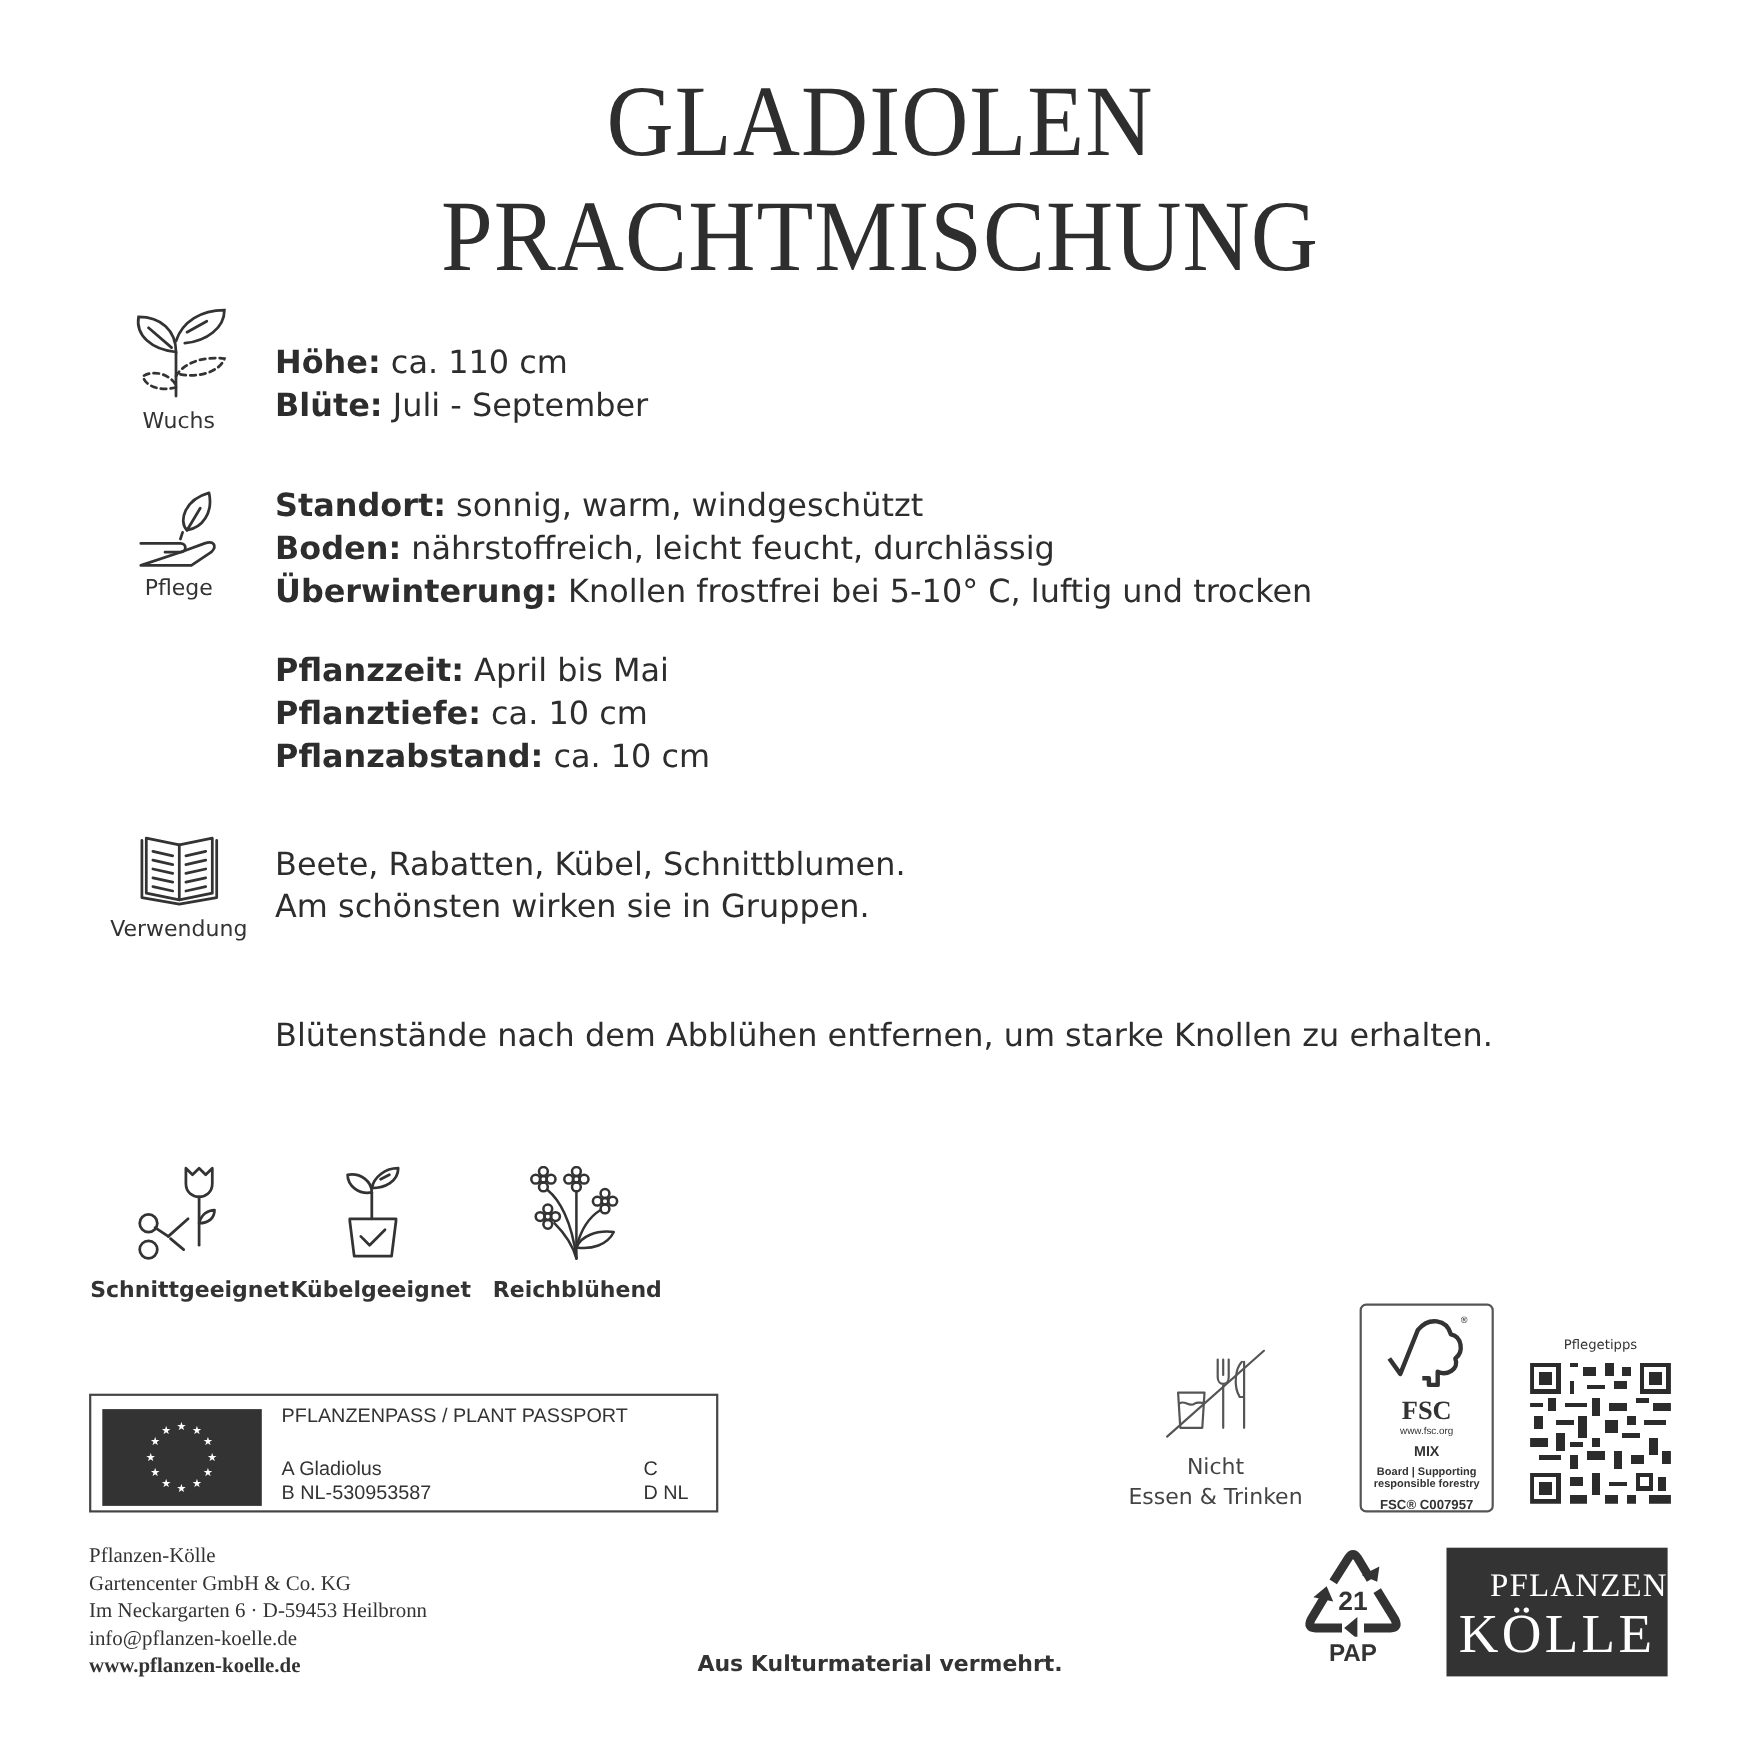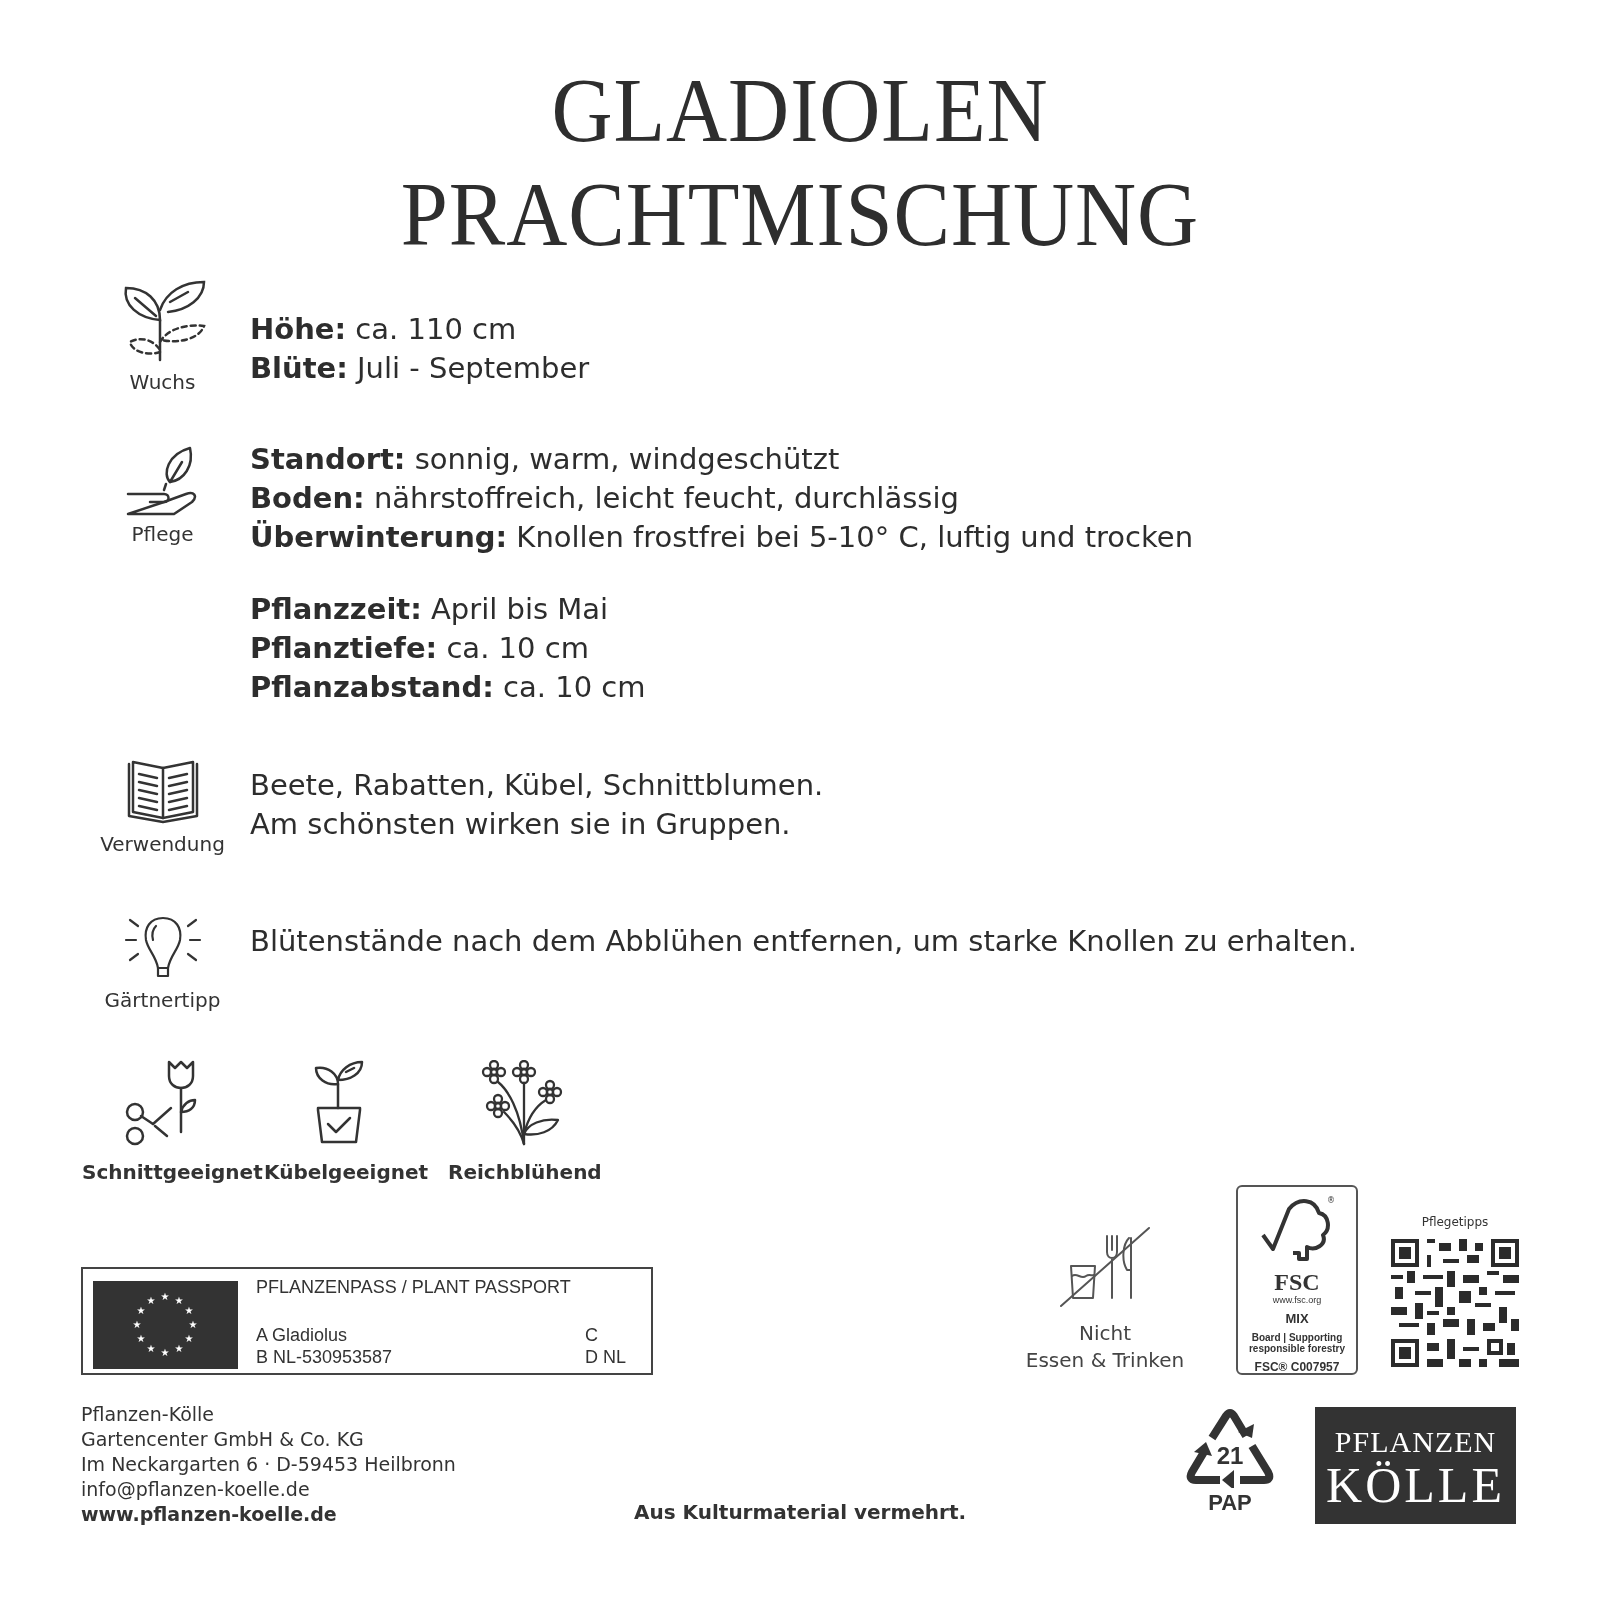--- a/index.html
+++ b/index.html
@@ -14,21 +14,21 @@
   .icon-label { font-size: 20px; color: #333; margin-top: 6px; display: block; }
   .text-col { position: absolute; left: 170px; font-size: 29px; line-height: 39px; color: #2d2d2d; }
   .text-col b { font-weight: bold; }
   .line { display: block; white-space: nowrap; }
   .feat { position: absolute; top: 1060px; text-align: center; font-weight: bold; }
   .feat .icon-label { margin-top: 10px; font-size: 20px; }
   .passport { position: absolute; left: 81px; top: 1267px; width: 572px; height: 108px;
               border: 2px solid #444; box-sizing: border-box; }
   .flag { position: absolute; left: 10px; top: 12px; width: 145px; height: 88px; background: #333; }
   .pp-text { position: absolute; font-family: "Liberation Sans", sans-serif; font-size: 18px; color: #333; }
-  .address { position: absolute; left: 81px; top: 1402px; font-size: 19px; line-height: 25px; color: #333; }
+  .address { position: absolute; left: 81px; top: 1402px; font-size: 19px; line-height: 25px; color: #333; font-family: Liberation Serif, serif; }
   .address .bold { font-weight: bold; }
   .culture { position: absolute; left: 634px; top: 1500px; font-size: 20px; font-weight: bold; color: #333; }
   .nicht { position: absolute; left: 1020px; top: 1220px; width: 170px; text-align: center; }
   .nicht .lbl { font-size: 20px; line-height: 27px; color: #444; }
   .fsc { position: absolute; left: 1236px; top: 1185px; width: 122px; height: 190px; border: 2px solid #555;
          border-radius: 6px; box-sizing: border-box; text-align: center; font-family: "Liberation Sans", sans-serif; color: #333; }
   .qr-wrap { position: absolute; left: 1390px; top: 1215px; width: 130px; text-align: center; }
   .qr-wrap .lbl { font-size: 12px; color: #333; }
   .recycle { position: absolute; left: 1180px; top: 1408px; width: 100px; text-align: center; }
   .brand { position: absolute; left: 1315px; top: 1407px; width: 201px; height: 117px; background: #333;
@@ -98,31 +98,20 @@
     </svg>
     <span class="icon-label">Verwendung</span>
   </div>
   <div class="text-col" style="top:6px;">
     <span class="line">Beete, Rabatten, Kübel, Schnittblumen.</span>
     <span class="line">Am schönsten wirken sie in Gruppen.</span>
   </div>
 </div>
 
 <div class="row" style="top:912px; height:120px;">
-  <div class="icon-col">
-    <svg width="90" height="70" viewBox="0 0 90 70" fill="none" stroke="#333" stroke-width="2.2" stroke-linecap="round" stroke-linejoin="round">
-      <path d="M45 6 C32 6 26 16 28 28 C30 38 38 44 40 56 H50 C52 44 60 38 62 28 C64 16 58 6 45 6 Z"></path>
-      <path d="M38 14 C34 18 34 24 35 28"></path>
-      <path d="M40 56 V64 H50 V56"></path>
-      <path d="M8 28 H18 M72 28 H82"></path>
-      <path d="M12 8 L20 14 M78 8 L70 14"></path>
-      <path d="M12 48 L20 42 M78 48 L70 42"></path>
-    </svg>
-    <span class="icon-label">Gärtnertipp</span>
-  </div>
   <div class="text-col" style="top:10px;">
     <span class="line">Blütenstände nach dem Abblühen entfernen, um starke Knollen zu erhalten.</span>
   </div>
 </div>
 
 <div class="feat" style="left:82px; width:160px;">
   <svg width="86" height="86" viewBox="0 0 86 86" fill="none" stroke="#333" stroke-width="2.5" stroke-linecap="round" stroke-linejoin="round">
     <circle cx="16" cy="52" r="8"></circle>
     <circle cx="16" cy="76" r="8"></circle>
     <path d="M22 56 L34 64"></path>
@@ -312,15 +301,15 @@
     <path d="M36 72 L12 72 Q4 72 8 64 L20 44"></path>
     <path d="M54 24 L68 30 L70 16 Z" fill="#333" stroke="none"></path>
     <path d="M50 62 L38 72 L50 82 Z" fill="#333" stroke="none"></path>
     <path d="M10 44 L22 34 L28 48 Z" fill="#333" stroke="none"></path>
     <text x="46" y="56" font-size="24" font-weight="bold" fill="#333" stroke="none" text-anchor="middle" font-family="Liberation Sans, sans-serif">21</text>
   </svg>
   <div style="font-family:'Liberation Sans',sans-serif; font-weight:bold; font-size:22px; color:#333; margin-top:-2px;">PAP</div>
 </div>
 
 <div class="brand">
-  <div style="font-size:30px; margin-top:18px; letter-spacing:1px;">PFLANZEN</div>
+  <div style="font-size:30px; margin-top:18px; letter-spacing:1px;text-align:right;">PFLANZEN</div>
   <div style="font-size:50px; line-height:52px; letter-spacing:3px;">KÖLLE</div>
 </div>
 
 </body></html>

